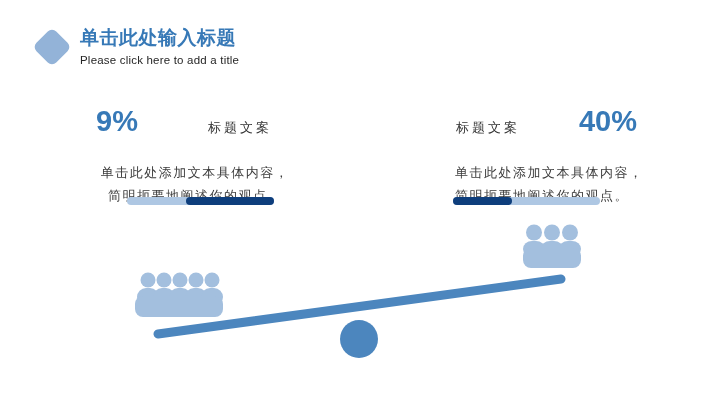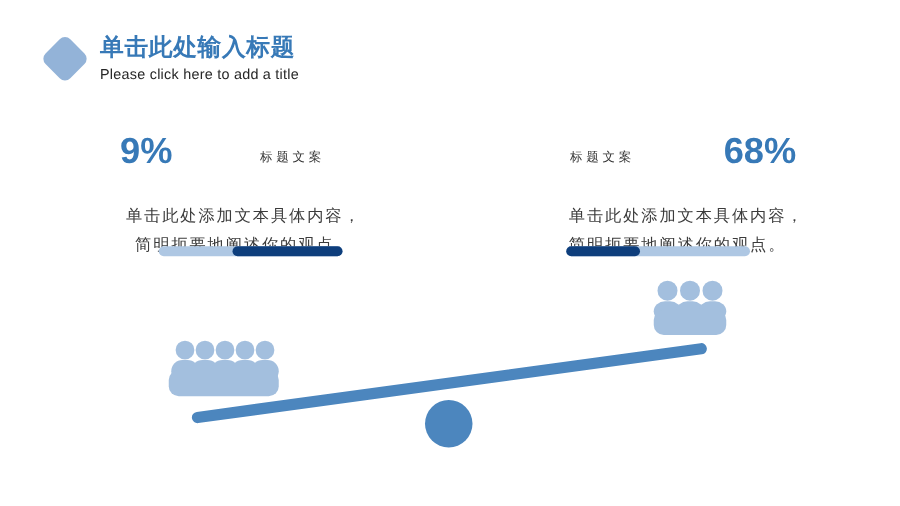--- a/index.html
+++ b/index.html
@@ -44,21 +44,21 @@
     font-size: 29px;
     font-weight: bold;
     color: var(--accent-blue);
     line-height: 1.2;
     white-space: nowrap;
   }
   .percent.left-pct { left: 96px; }
   .percent.right-pct { right: 83px; }
   .stat-label {
     top: 119px;
-    font-size: 10px;
+    font-size: 13px;
     color: var(--label-gray);
     letter-spacing: 3px;
     white-space: nowrap;
   }
   .stat-label.left-lbl { left: 208px; }
   .stat-label.right-lbl { left: 456px; }
   .stat-body {
     top: 161px;
     width: 222px;
     font-size: 13px;
@@ -106,21 +106,21 @@
   <div class="abs stat-label left-lbl">标题文案</div>
   <div class="abs stat-body left-body">
     <span>单击此处添加文本具体内容，</span><br>
     <span>简明扼要地阐述你的观点。</span>
   </div>
   <div class="abs bar left-bar">
     <div class="bar-fill anchor-right" style="width: 60%;"></div>
   </div>
 
   <div class="abs stat-label right-lbl">标题文案</div>
-  <div class="abs percent right-pct">68%</div>
+  <div class="abs percent right-pct">40%</div>
   <div class="abs stat-body right-body">
     <span>单击此处添加文本具体内容，</span><br>
     <span>简明扼要地阐述你的观点。</span>
   </div>
   <div class="abs bar right-bar">
     <div class="bar-fill anchor-left" style="width: 40%;"></div>
   </div>
 
   <svg class="abs seesaw-svg" width="720" height="405" viewBox="0 0 720 405">
 

